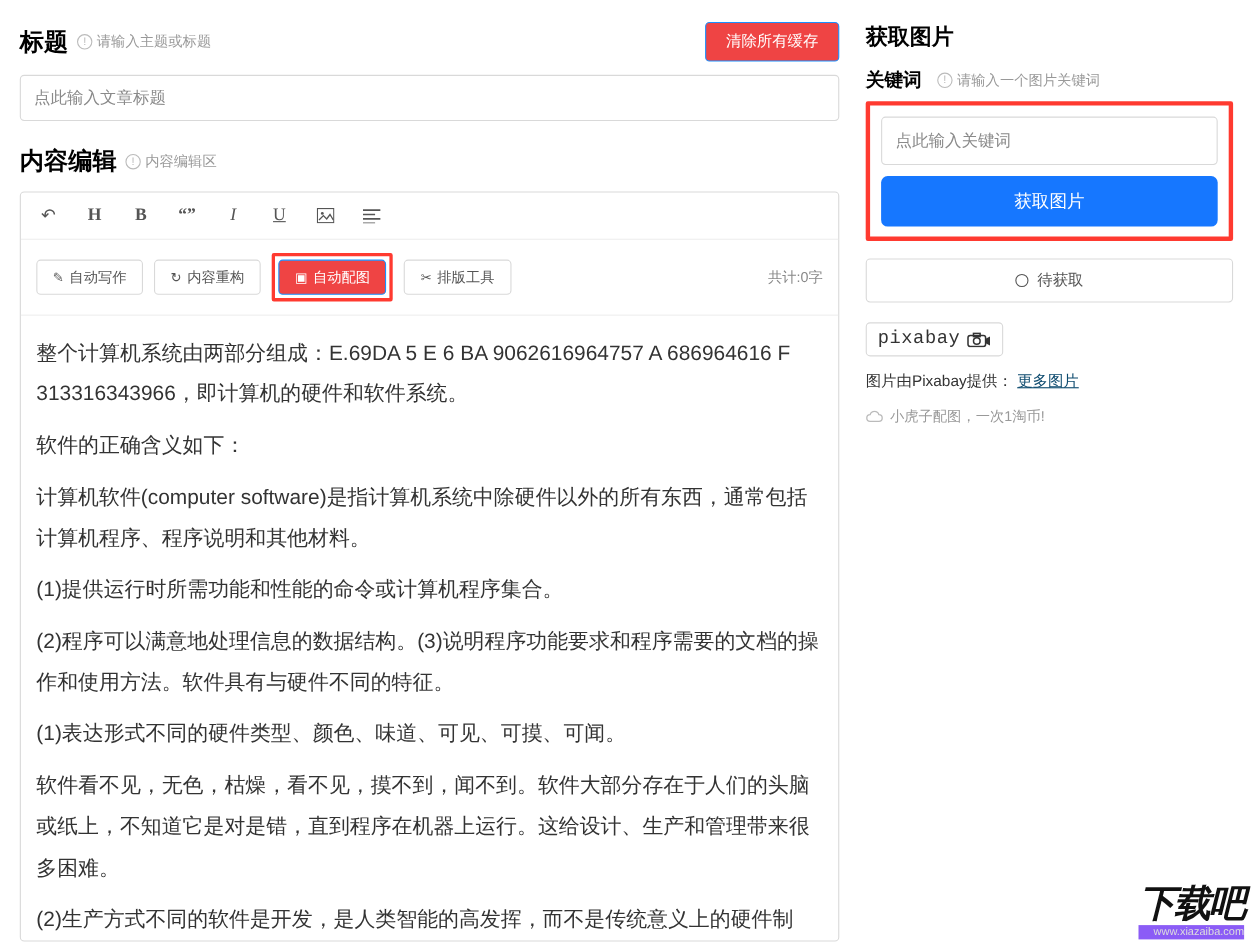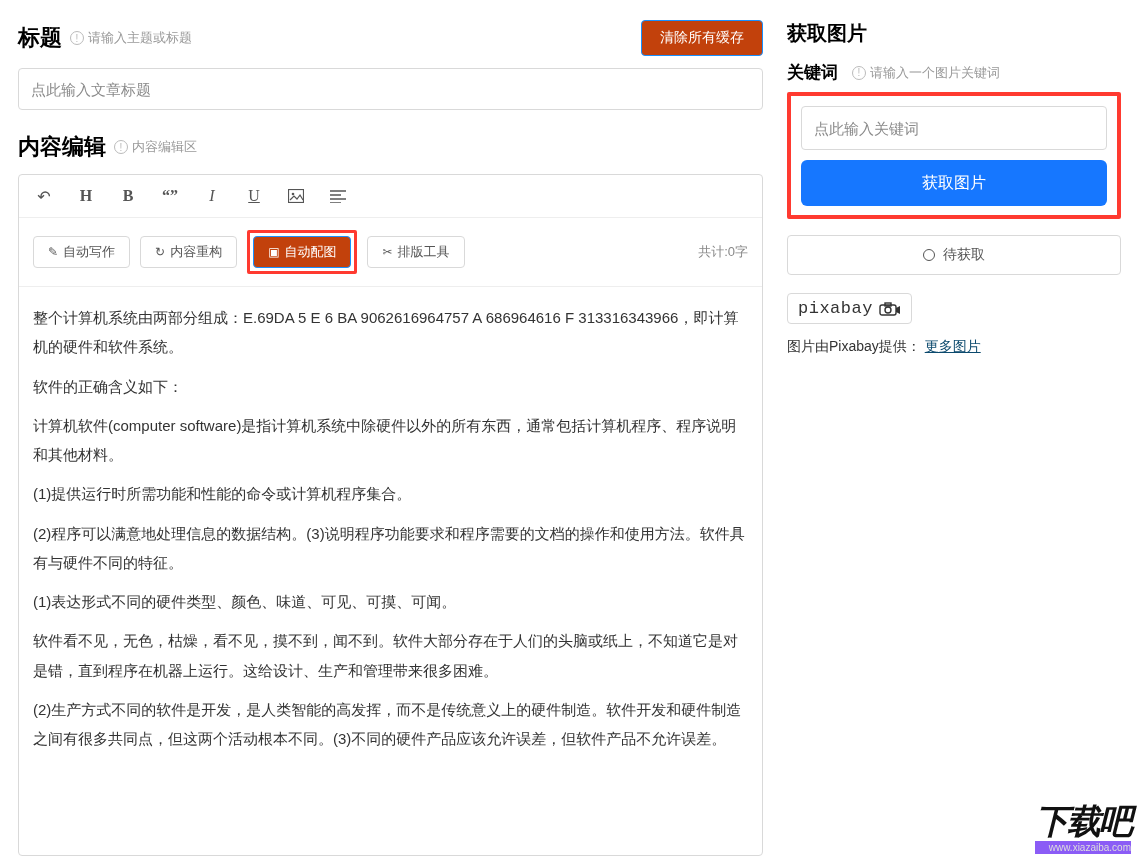--- a/index.html
+++ b/index.html
@@ -8,37 +8,37 @@
 .left { flex: 1; min-width: 0; }
 .right { width: 334px; }
 
 .section-head { display: flex; align-items: center; margin-bottom: 12px; }
 .section-head h2 { font-size: 22px; font-weight: bold; color: #000000; margin-right: 8px; }
 .hint-icon { display: inline-flex; align-items: center; justify-content: center; width: 14px; height: 14px; border: 1px solid #bbb; border-radius: 50%; color: #bbb; font-size: 10px; margin-right: 4px; }
 .hint-text { color: #999; font-size: 13px; }
 .spacer { flex: 1; }
 
 .btn { display: inline-flex; align-items: center; justify-content: center; border-radius: 4px; cursor: pointer; font-size: 13px; padding: 0 14px; height: 32px; border: 1px solid transparent; background: #fff; }
-.btn-primary { background: #c2410c; color: #fff; border-color: #1890ff; }
+.btn-primary { background: #ef4444; color: #fff; border-color: #1890ff; }
 .btn-primary-lg { height: 36px; font-size: 14px; padding: 0 18px; }
 .btn-outline { background: #fff; color: #555; border: 1px solid #d9d9d9; }
 .btn .ico { margin-right: 5px; font-size: 12px; }
 
 .title-input { width: 100%; height: 42px; border: 1px solid #d9d9d9; border-radius: 4px; padding: 0 12px; font-size: 15px; color: #333; margin-bottom: 22px; }
 .title-input::placeholder { color: #8a8a8a; }
 
 .editor-box { border: 1px solid #d9d9d9; border-radius: 4px; }
 .toolbar1 { display: flex; align-items: center; gap: 20px; padding: 10px 14px; border-bottom: 1px solid #eee; color: #555; }
 .tb-btn { display: inline-flex; align-items: center; justify-content: center; width: 22px; height: 22px; font-size: 16px; color: #555; cursor: pointer; }
 .toolbar2 { display: flex; align-items: center; gap: 10px; padding: 12px 14px; border-bottom: 1px solid #eee; }
 .word-count { margin-left: auto; color: #888; font-size: 13px; }
 
 .highlight-box { border: 3px solid #ff3a30; border-radius: 2px; padding: 3px; display: inline-flex; }
 
-.editor-body { padding: 16px 14px; font-size: 15px; line-height: 1.95; color: #333; height: 568px; overflow: hidden; }
+.editor-body { padding: 16px 14px; font-size: 19px; line-height: 1.95; color: #333; height: 568px; overflow: hidden; }
 .editor-body p { margin-bottom: 10px; }
 
 .right .section-head { margin-bottom: 14px; }
 .kw-box { border: 4px solid #ff3a30; padding: 10px 10px 9px 10px; border-radius: 2px; margin-bottom: 16px; }
 .kw-input { width: 100%; height: 44px; border: 1px solid #d9d9d9; border-radius: 4px; padding: 0 12px; font-size: 15px; margin-bottom: 10px; }
 .kw-input::placeholder { color: #8a8a8a; }
 .fetch-btn { width: 100%; height: 46px; background: #1677ff; color: #fff; border: none; border-radius: 6px; font-size: 16px; cursor: pointer; }
 
 .pending { width: 100%; height: 40px; border: 1px solid #d9d9d9; border-radius: 4px; display: flex; align-items: center; justify-content: center; color: #555; margin-bottom: 18px; }
 .pending .circ { width: 12px; height: 12px; border: 1.5px solid #555; border-radius: 50%; margin-right: 8px; }
@@ -167,19 +167,27 @@
           <rect x="6" y="1" width="6" height="3" fill="none" stroke="#333" stroke-width="1.4"></rect>
           <path d="M17 6 L21 4 L21 12 L17 10" fill="#333"></path>
         </svg>
     </div>
 
     <div class="provide-line">
       <span>图片由Pixabay提供：</span>
       <a href="#">更多图片</a>
     </div>
 
+    <div class="tip-line">
+      <span class="cloud">
+        <svg width="16" height="12" viewBox="0 0 16 12">
+            <path d="M4 10 Q1 10 1 7 Q1 4 4 4 Q5 1 8 1 Q11 1 12 4 Q15 4 15 7 Q15 10 12 10 Z" fill="none" stroke="#bbb" stroke-width="1.2"></path>
+          </svg>
+      </span>
+      <span>小虎子配图，一次1淘币!</span>
+    </div>
   </div>
 </div>
 
 <div class="watermark">
   <span class="big">下载吧</span>
   <span class="url">www.xiazaiba.com</span>
 </div>
 
 </body></html>

